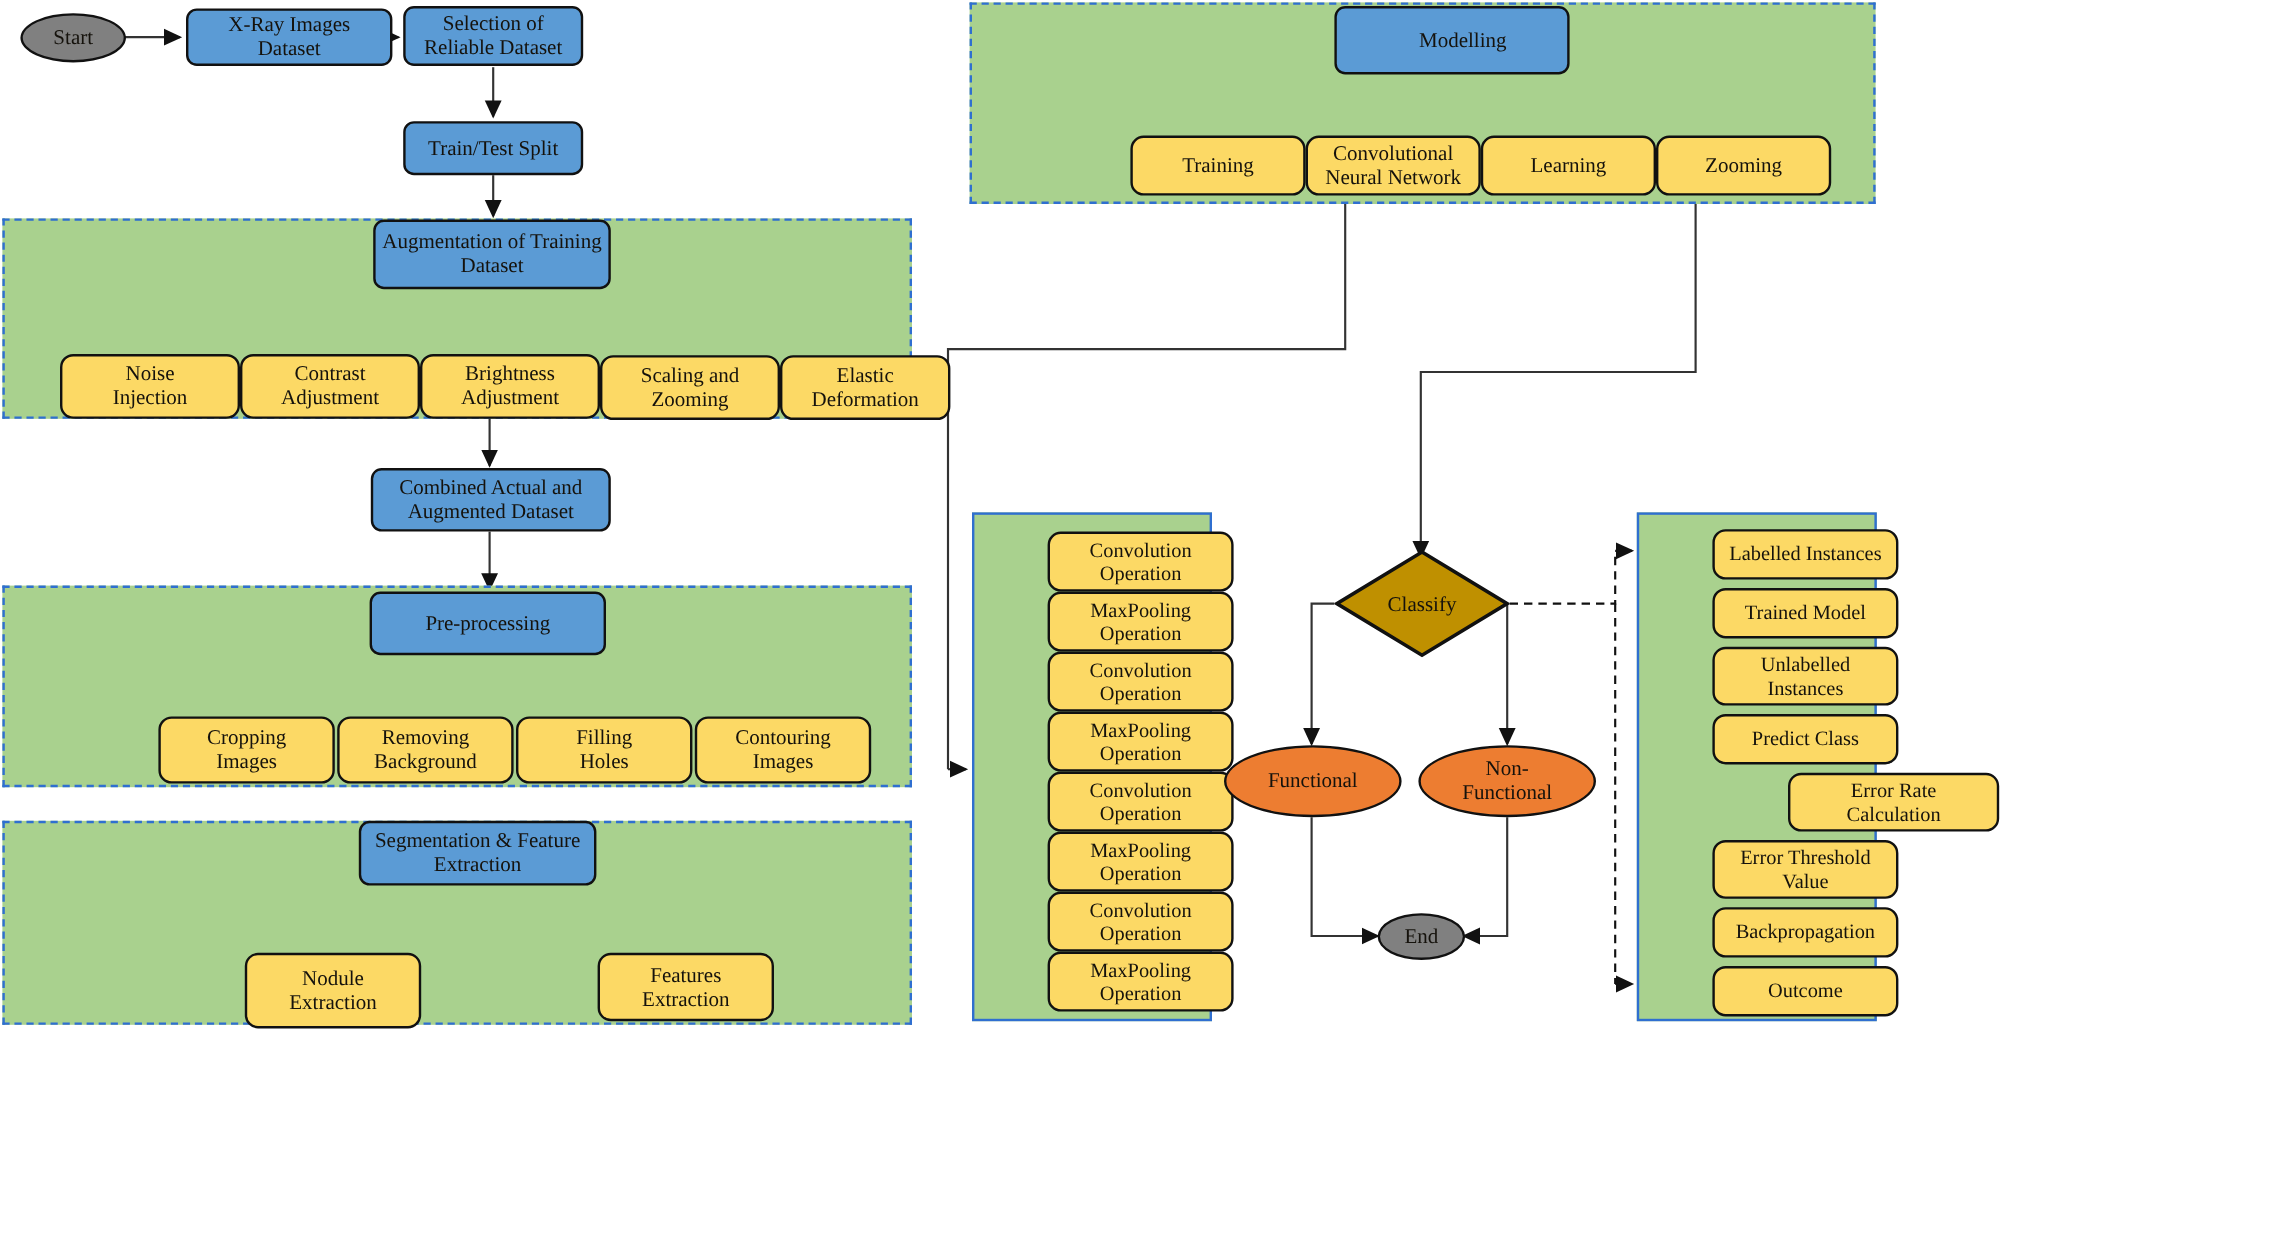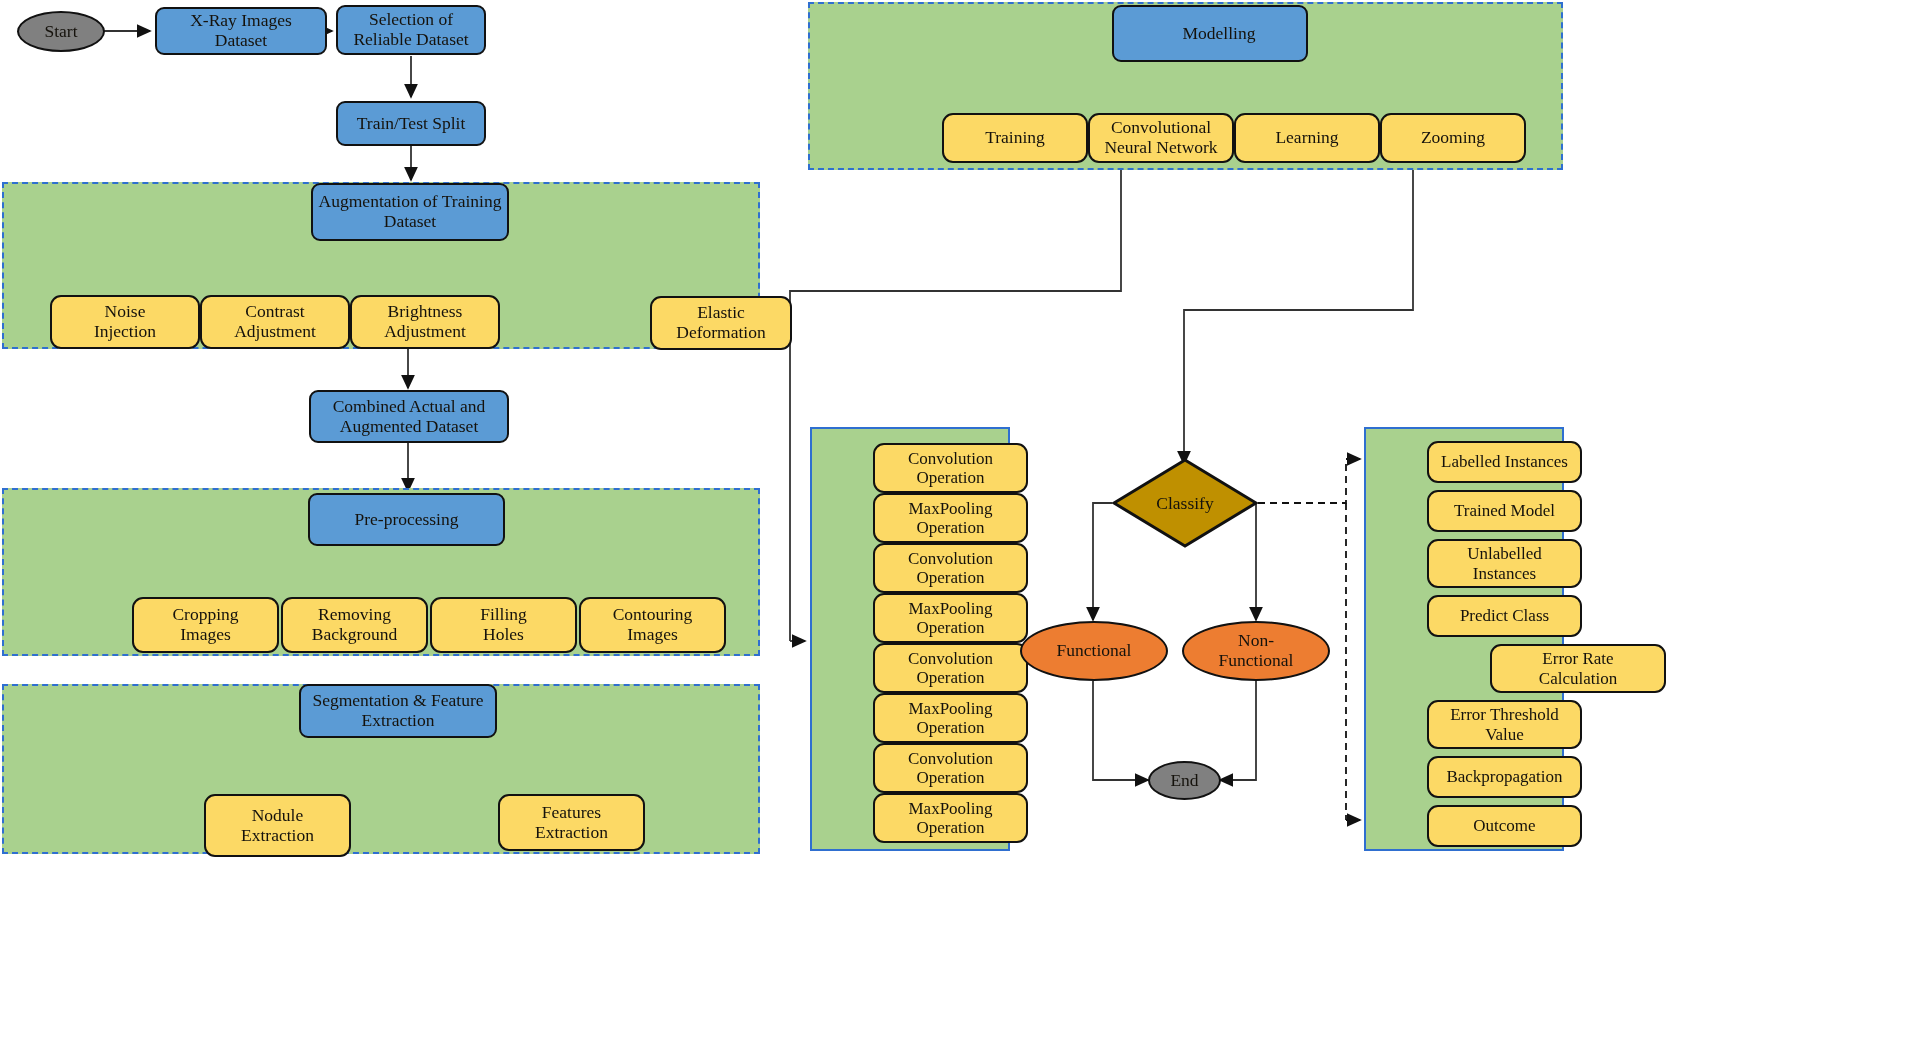--- a/index.html
+++ b/index.html
@@ -195,20 +195,22 @@
 
   <div class="node blue" style="left:311px; top:183px; width:198px; height:58px;">Augmentation  of Training
 Dataset</div>
 
   <div class="node yellow" style="left:10px; top:295px; width:150px; height:54px;">Noise
 Injection</div>
   <div class="node yellow" style="left:160px; top:295px; width:150px; height:54px;">Contrast
 Adjustment</div>
   <div class="node yellow" style="left:310px; top:295px; width:150px; height:54px;">Brightness
 Adjustment</div>
+  <div class="node yellow" style="left:460px; top:296px; width:150px; height:54px;">Scaling and
+Zooming</div>
   <div class="node yellow" style="left:610px; top:296px; width:142px; height:54px;">Elastic
 Deformation</div>
 
   <div class="node blue" style="left:309px; top:390px; width:200px; height:53px;">Combined Actual and
 Augmented Dataset</div>
 
   <div class="node blue" style="left:308px; top:493px; width:197px; height:53px;">Pre-processing</div>
 
   <div class="node yellow" style="left:92px; top:597px; width:147px; height:56px;">Cropping
 Images</div>

